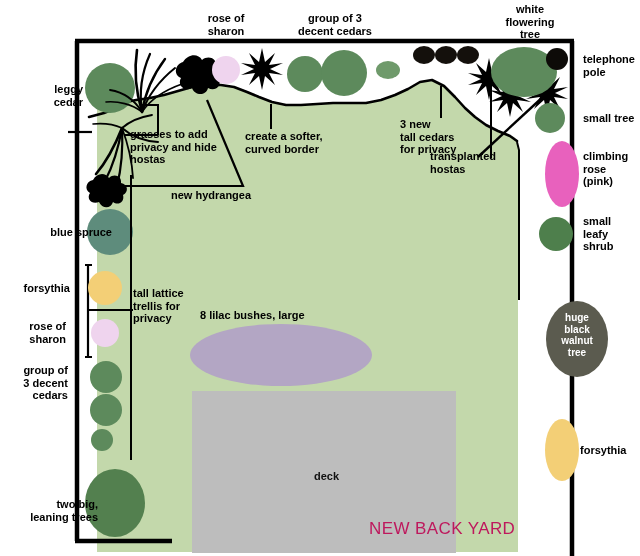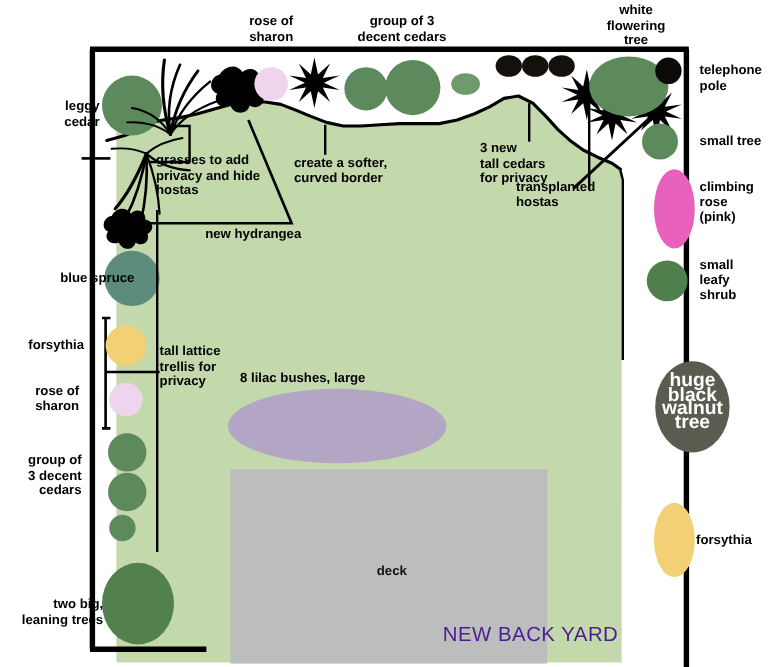--- a/index.html
+++ b/index.html
@@ -43,40 +43,40 @@
     font-size: 11px;
     line-height: 12.5px;
     color: #000000;
     white-space: pre-line;
     font-weight: 700;
     text-align: left;
   }
   .walnut-lbl {
     position: absolute;
     font-family: "Liberation Sans", sans-serif;
-    font-size: 16px;
+    font-size: 10px;
     line-height: 11.5px;
     color: #ffffff;
     text-align: center;
     white-space: pre-line;
     font-weight: 700;
   }
   .deck-lbl {
     position: absolute;
     font-family: "Liberation Sans", sans-serif;
     font-size: 11px;
     color: #111111;
     font-weight: 700;
   }
   .yard-title {
     position: absolute;
     font-family: "Liberation Sans", sans-serif;
     font-size: 17px;
     letter-spacing: 0.4px;
-    color: #4c1d95;
+    color: #be185d;
     font-weight: 400;
   }
 </style>
 </head>
 <body>
 
 <div id="plan">
 
   <svg id="plan-svg" viewBox="0 0 640 556">
 
@@ -296,25 +296,25 @@
   <div class="lbl r" style="left:0px; top:83px; width:66px;padding-left:17px;">leggy
 cedar</div>
 
   <div class="lbl r" style="left:0px; top:226px; width:70px;margin-left:42px;">blue spruce</div>
 
   <div class="lbl r" style="left:0px; top:282px; width:70px;">forsythia</div>
 
   <div class="lbl r" style="left:0px; top:320px; width:66px;">rose of
 sharon</div>
 
-  <div class="lbl r" style="left:0px; top:378px; width:68px;">group of
+  <div class="lbl r" style="left:0px; top:364px; width:68px;">group of
 3 decent
 cedars</div>
 
-  <div class="lbl r" style="left:0px; top:498px; width:86px;text-align:right;">two big,
+  <div class="lbl r" style="left:12px; top:498px; width:86px;text-align:right;">two big,
 leaning trees</div>
 
   <div class="lbl l" style="left:583px; top:53px; width:60px;">telephone
 pole</div>
 
   <div class="lbl l" style="left:583px; top:112px; width:58px;">small tree</div>
 
   <div class="lbl l" style="left:583px; top:150px; width:56px;">climbing
 rose
 (pink)</div>

